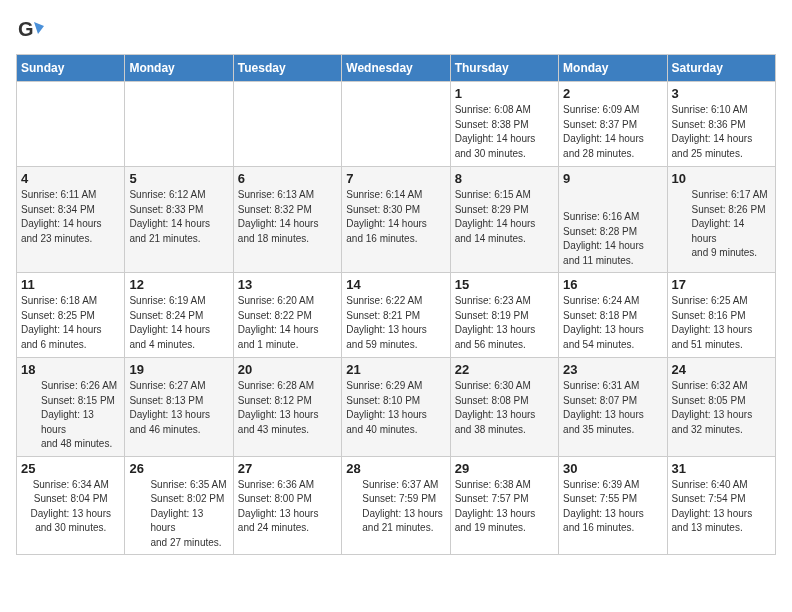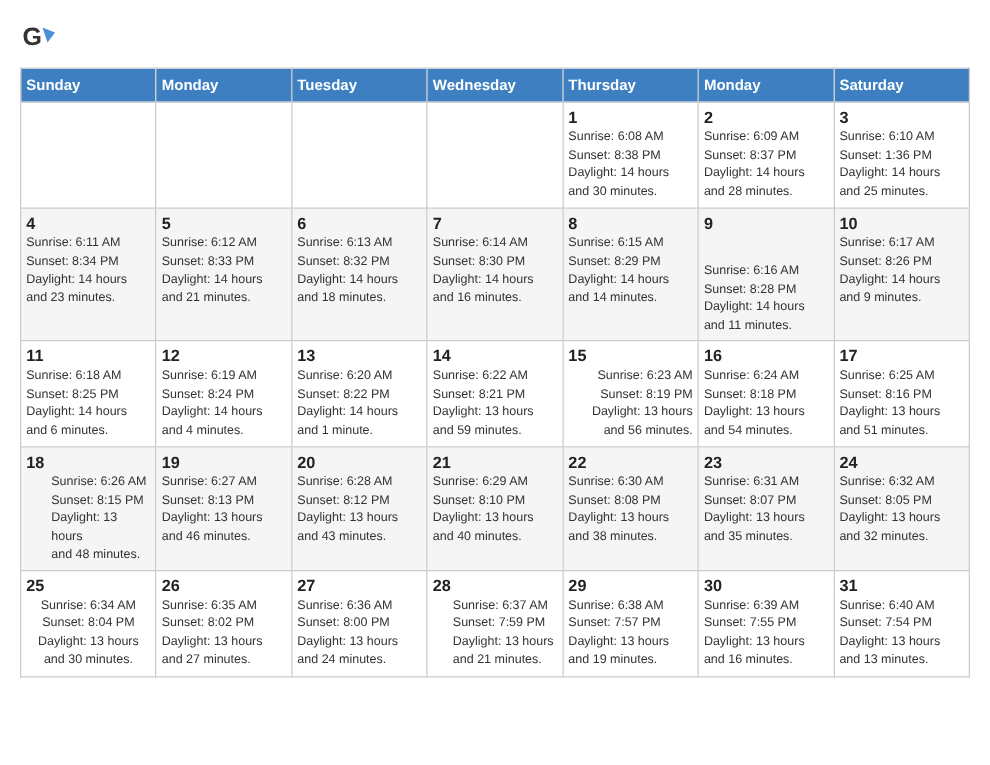--- a/index.html
+++ b/index.html
@@ -136,21 +136,21 @@
         <td>
           <div class="day-number">2</div>
           <div class="day-info" style="white-space: pre-line;">Sunrise: 6:09 AM
 Sunset: 8:37 PM
 Daylight: 14 hours
 and 28 minutes.</div>
         </td>
         <td>
           <div class="day-number">3</div>
           <div class="day-info" style="white-space: pre-line;">Sunrise: 6:10 AM
-Sunset: 1:36 PM
+Sunset: 8:36 PM
 Daylight: 14 hours
 and 25 minutes.</div>
         </td>
       </tr>
       <tr>
         <td>
           <div class="day-number">4</div>
           <div class="day-info" style="white-space: pre-line;">Sunrise: 6:11 AM
 Sunset: 8:34 PM
 Daylight: 14 hours
@@ -186,21 +186,21 @@
         </td>
         <td>
           <div class="day-number">9</div>
           <div class="day-info" style="white-space: pre-line; margin-top: 24px;">Sunrise: 6:16 AM
 Sunset: 8:28 PM
 Daylight: 14 hours
 and 11 minutes.</div>
         </td>
         <td>
           <div class="day-number">10</div>
-          <div class="day-info" style="white-space: pre-line;">Sunrise: 6:17 AM
+          <div class="day-info" style="white-space: pre-line; margin-left: 20px;">Sunrise: 6:17 AM
 Sunset: 8:26 PM
 Daylight: 14 hours
 and 9 minutes.</div>
         </td>
       </tr>
       <tr>
         <td>
           <div class="day-number">11</div>
           <div class="day-info" style="white-space: pre-line;">Sunrise: 6:18 AM
 Sunset: 8:25 PM
@@ -223,21 +223,21 @@
         </td>
         <td>
           <div class="day-number">14</div>
           <div class="day-info" style="white-space: pre-line;">Sunrise: 6:22 AM
 Sunset: 8:21 PM
 Daylight: 13 hours
 and 59 minutes.</div>
         </td>
         <td>
           <div class="day-number">15</div>
-          <div class="day-info" style="white-space: pre-line; text-align: right;">Sunrise: 6:23 AM
+          <div class="day-info" style="white-space: pre-line;">Sunrise: 6:23 AM
 Sunset: 8:19 PM
 Daylight: 13 hours
 and 56 minutes.</div>
         </td>
         <td>
           <div class="day-number">16</div>
           <div class="day-info" style="white-space: pre-line;">Sunrise: 6:24 AM
 Sunset: 8:18 PM
 Daylight: 13 hours
 and 54 minutes.</div>
@@ -304,21 +304,21 @@
       <tr>
         <td>
           <div class="day-number">25</div>
           <div class="day-info" style="white-space: pre-line; text-align: center;">Sunrise: 6:34 AM
 Sunset: 8:04 PM
 Daylight: 13 hours
 and 30 minutes.</div>
         </td>
         <td>
           <div class="day-number">26</div>
-          <div class="day-info" style="white-space: pre-line;">Sunrise: 6:35 AM
+          <div class="day-info" style="white-space: pre-line; margin-left: 21px;">Sunrise: 6:35 AM
 Sunset: 8:02 PM
 Daylight: 13 hours
 and 27 minutes.</div>
         </td>
         <td>
           <div class="day-number">27</div>
           <div class="day-info" style="white-space: pre-line;">Sunrise: 6:36 AM
 Sunset: 8:00 PM
 Daylight: 13 hours
 and 24 minutes.</div>

